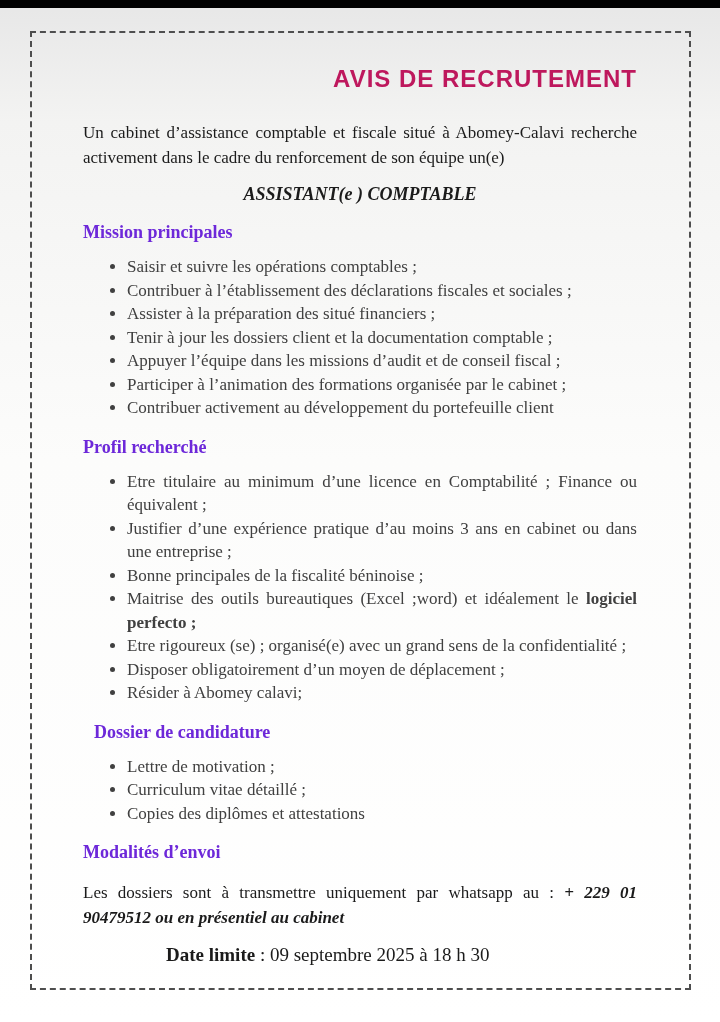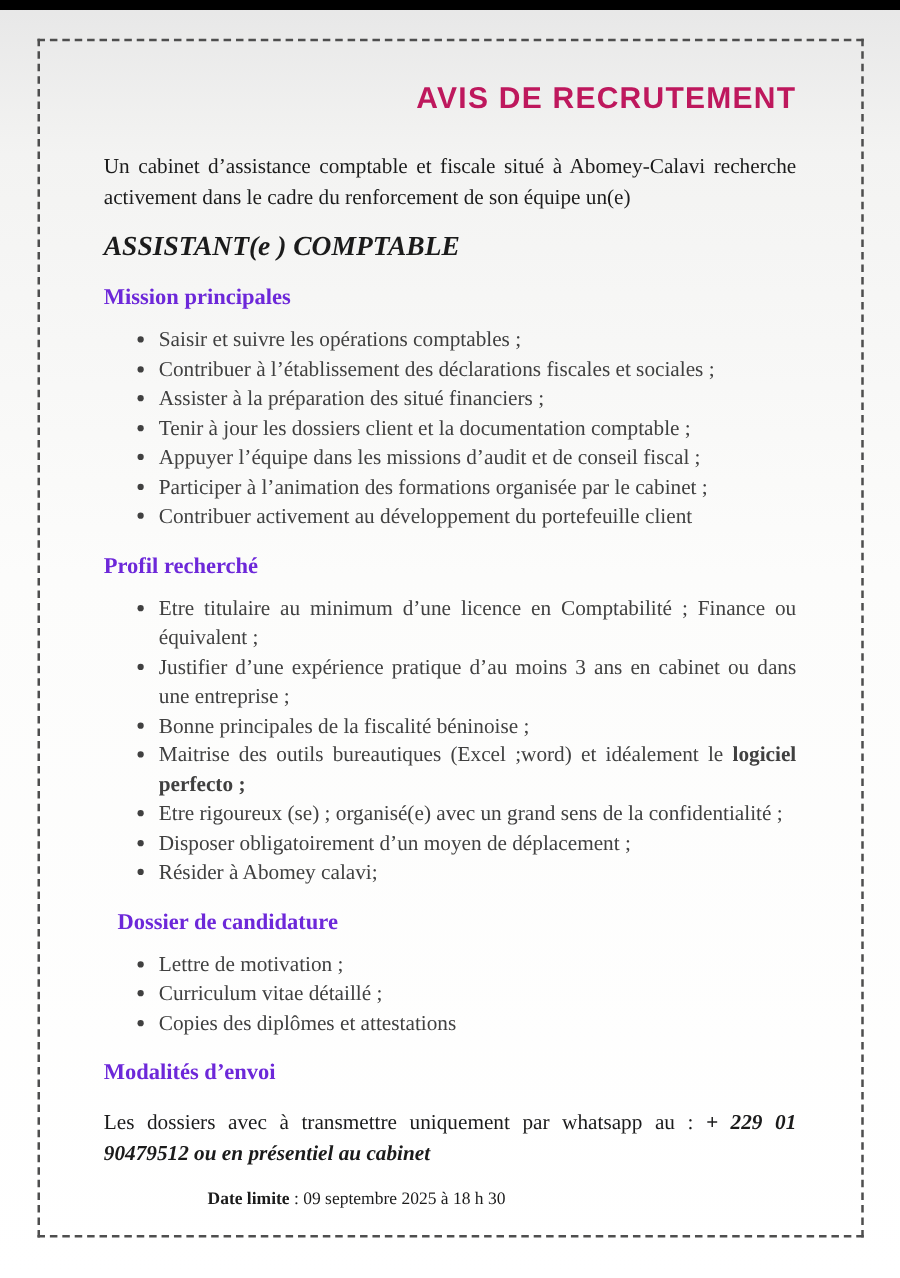--- a/index.html
+++ b/index.html
@@ -33,23 +33,24 @@
     color: #be185d;
   }
   .intro {
     margin: 22px 0 4px;
     font-size: 17px;
     line-height: 24.5px;
     text-align: justify;
   }
   .job-title {
     margin: 14px 0 0;
-    font-size: 22px;
+    font-size: 18px;
     font-weight: bold;
     font-style: italic;
+    text-align: center;
   }
   .section-heading {
     margin: 17px 0 0;
     font-size: 18px;
     line-height: 21px;
     font-weight: bold;
     color: #6d28d9;
   }
   .indent-1 { margin-left: 11px; }
   .indent-2 { margin-left: 0; }
@@ -67,21 +68,21 @@
   .b  { font-weight: bold; }
   .bi { font-weight: bold; font-style: italic; }
   .transmit {
     margin: 17px 0 0;
     font-size: 17px;
     line-height: 25px;
     text-align: justify;
   }
   .deadline {
     margin: 13px 0 0 83px;
-    font-size: 14px;
+    font-size: 19px;
     line-height: 24px;
   }
 </style>
 </head>
 <body>
 
 <div class="top-bar"></div>
 
 <div class="doc-page">
 
@@ -115,17 +116,17 @@
 
   <h2 class="section-heading indent-1">Dossier de candidature</h2>
   <ul class="bullets">
     <li>Lettre de motivation ;</li>
     <li>Curriculum vitae détaillé ;</li>
     <li>Copies des diplômes et attestations</li>
   </ul>
 
   <h2 class="section-heading indent-2">Modalités d’envoi</h2>
 
-  <p class="transmit"><span>Les dossiers avec à transmettre uniquement par whatsapp au : </span><span class="bi">+ 229 01 90479512  ou en présentiel au cabinet</span></p>
+  <p class="transmit"><span>Les dossiers sont à transmettre uniquement par whatsapp au : </span><span class="bi">+ 229 01 90479512  ou en présentiel au cabinet</span></p>
 
   <p class="deadline"><span class="b">Date limite</span><span> : 09 septembre  2025 à  18 h 30</span></p>
 
 </div>
 
 </body></html>

